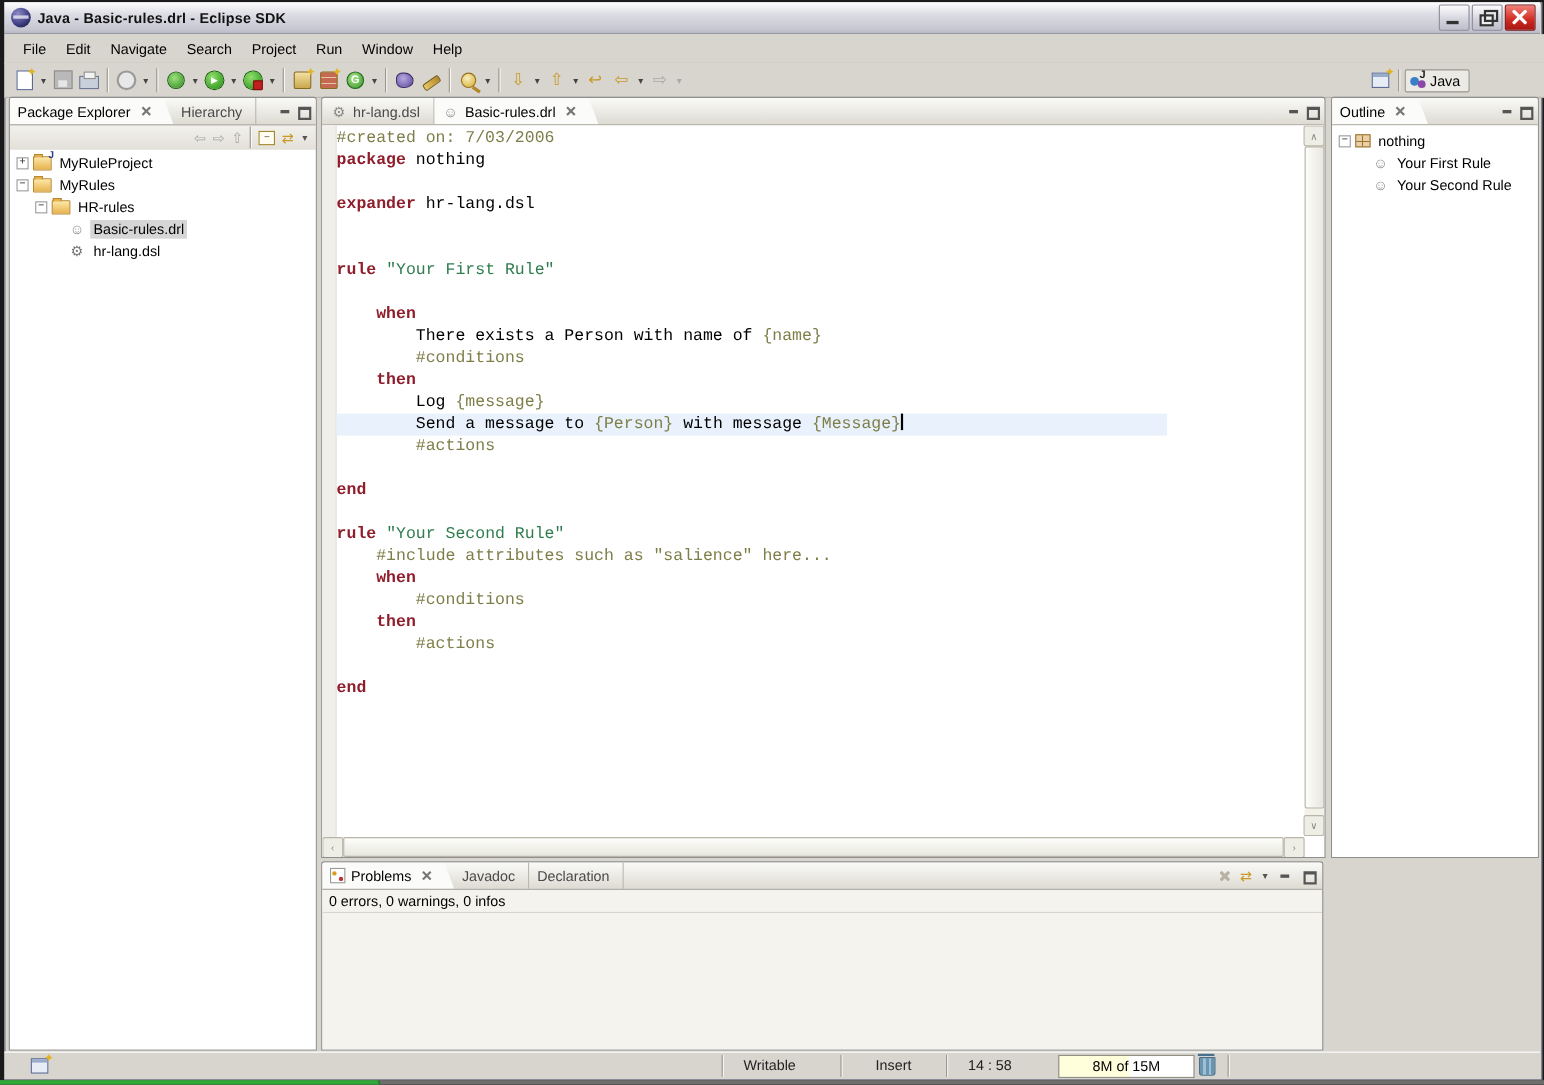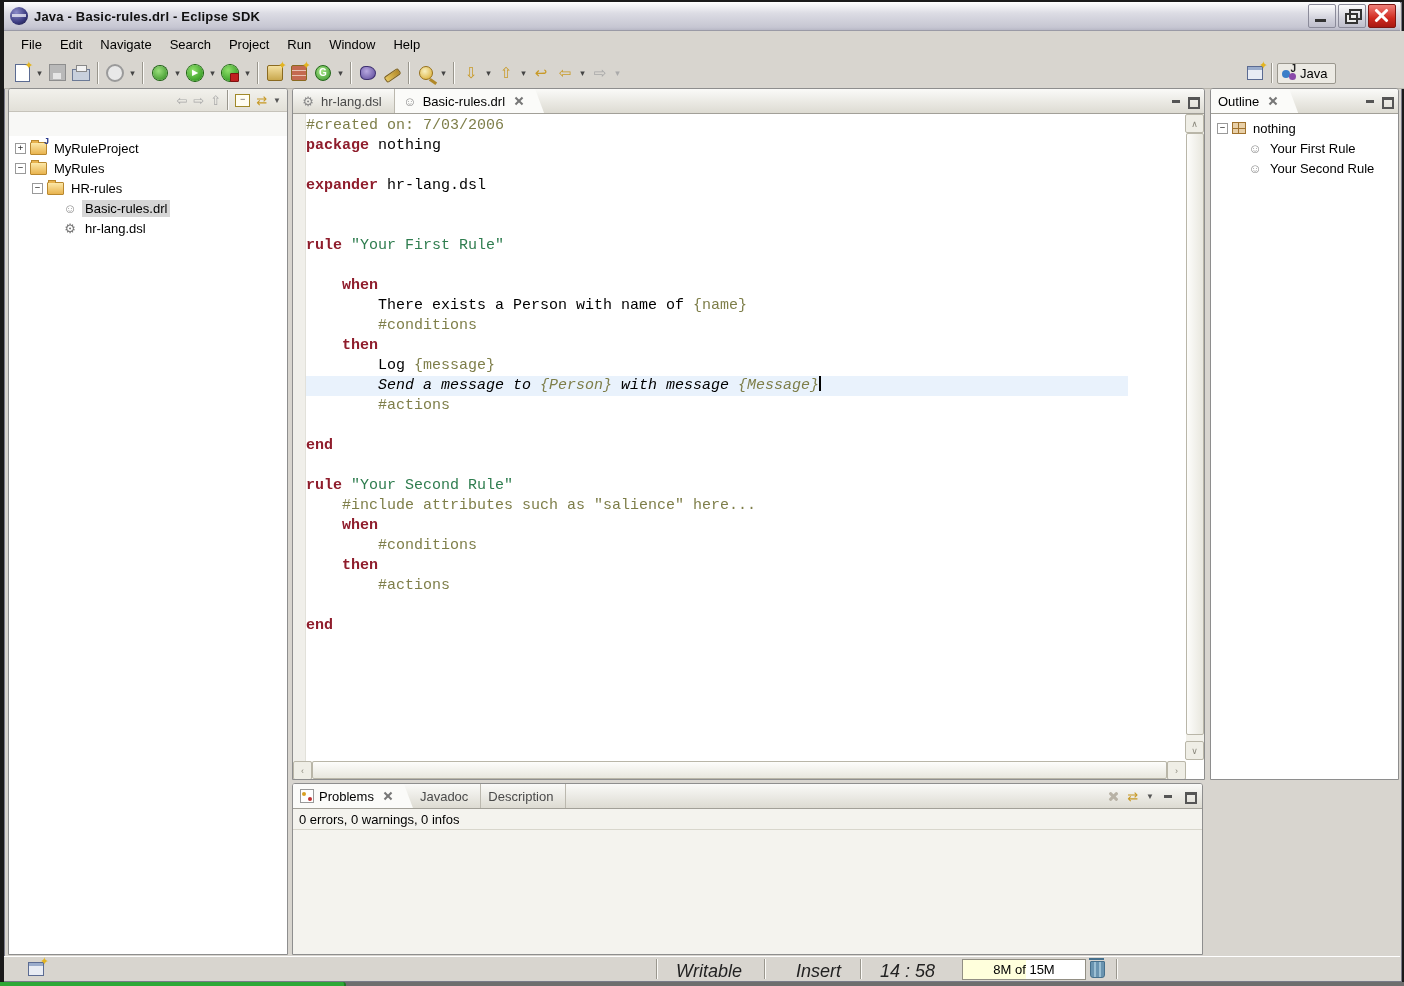--- a/index.html
+++ b/index.html
@@ -108,21 +108,21 @@
      linear-gradient(90deg,transparent 0 5px,#A0722E 5px 6px,transparent 6px),
      linear-gradient(0deg,transparent 0 4px,#A0722E 4px 5px,transparent 5px),#E8D0A8;}
   .tlabel{padding:1px 3px;font-size:13px;}
   .tlabel.sel{background:#D6D6D6;}
 
   
   #editor-body{background:#FFF;}
   #code-ruler{position:absolute;left:0;top:0;bottom:0;width:12px;background:#F0EFEA;border-right:1px solid #E2E1DA;}
   #code-area{position:absolute;left:13px;top:2px;right:34px;font-family:"Liberation Mono","DejaVu Sans Mono",monospace;font-size:15px;white-space:pre;}
   .code-line{height:20px;line-height:20px;position:relative;}
-  .code-line.hl{background:var(--line_highlight);width:822px;font-style:italic;}
+  .code-line.hl{background:var(--line_highlight);width:755px;}
   .c-kw{color:var(--kw);font-weight:bold;}
   .c-str{color:var(--str);}
   .c-com{color:var(--com);}
   .c-var{color:var(--var);}
   .c-pl{color:#000;}
   .caret{display:inline-block;width:2px;height:15px;background:#000;vertical-align:-2px;}
 
   
   .sb{position:absolute;background:#F2F1EA;}
   .sb-btn{position:absolute;width:17px;height:17px;background:#EFEEE6;border:1px solid #B9B6A8;border-radius:2px;display:flex;align-items:center;justify-content:center;font-size:9px;color:#8A887C;}
@@ -143,21 +143,21 @@
   .ptab-icon::after{content:"";position:absolute;right:1px;bottom:1px;width:4px;height:4px;background:#C03030;border-radius:50%;}
   #problems-icons{margin-left:auto;display:flex;align-items:center;gap:8px;padding-right:6px;}
   .pi-x{width:11px;height:11px;position:relative;}
   .pi-x::before,.pi-x::after{content:"";position:absolute;left:0;top:4px;width:11px;height:3px;background:#B8B2A6;border-radius:1px;}
   .pi-x::before{transform:rotate(45deg);} .pi-x::after{transform:rotate(-45deg);}
   .pi-filter{color:#C89A28;font-size:13px;}
 
   
   #statusbar{position:absolute;left:4px;top:956px;width:1396px;height:24px;background:#D8D5CF;border-top:1px solid #FFF;}
   .st-sep{position:absolute;top:2px;bottom:2px;width:0;border-left:1px solid #9A978E;border-right:1px solid #FBFAF7;}
-  .st-text{position:absolute;top:4px;font-size:18px;color:#222;font-style:italic;}
+  .st-text{position:absolute;top:4px;font-size:13px;color:#222;}
   #fastview-btn{position:absolute;left:22px;top:3px;width:20px;height:18px;display:flex;align-items:center;justify-content:center;}
   #heap{position:absolute;left:958px;top:2px;width:122px;height:19px;border:1px solid #928F84;background:linear-gradient(90deg,var(--heap_fill) 0 52%,#FFF 52%);display:flex;align-items:center;justify-content:center;font-size:13px;}
   #trash{position:absolute;left:1086px;top:4px;width:13px;height:15px;background:linear-gradient(90deg,#6A94B0 0 3px,#9CC0D4 3px 5px,#6A94B0 5px 8px,#9CC0D4 8px 10px,#6A94B0 10px);border:1px solid #46708C;border-radius:1px 1px 3px 3px;}
   #trash::before{content:"";position:absolute;left:-2px;top:-4px;width:15px;height:2px;background:#46708C;}
 
   #taskbar-sliver{position:absolute;left:0;top:982px;width:1404px;height:4px;background:#6E6E6E;}
   #taskbar-green{position:absolute;left:0;top:0;width:344px;height:4px;background:var(--taskbar_green);border-right:2px solid #1E7A24;border-radius:0 3px 0 0;}
 </style>
 </head>
 <body>
@@ -275,20 +275,33 @@
     <span class="psep"></span>
     <span id="persp-java">
       <span class="ic-java">
           <span class="jmark">J</span>
         </span>
       <span>Java</span>
     </span>
   </div>
 
   <div class="view" style="left:8px;top:88px;width:280px;height:867px;">
+    <div class="tabrow" id="pe-tabs">
+        <span class="tab active">
+          <span>Package Explorer</span>
+          <span class="closex" style="margin-left: 4px;"></span>
+        </span>
+        <span class="tab">
+          <span>Hierarchy</span>
+        </span>
+        <span class="minmax">
+          <span class="mmbtn mm-min"></span>
+          <span class="mmbtn mm-max"></span>
+        </span>
+      </div>
     <div id="pe-toolbar">
       <span class="grayar small">⇦</span>
       <span class="grayar small">⇨</span>
       <span class="grayar small">⇧</span>
       <span class="psep"></span>
       <span class="ic-collapse">−</span>
       <span class="gold small">⇄</span>
       <span class="menu-arrow">▼</span>
     </div>
     <div class="view-body" style="top:47px;">
@@ -394,21 +407,21 @@
     <div class="tabrow" id="pr-tabs">
         <span class="tab active">
           <span class="ptab-icon"></span>
           <span>Problems</span>
           <span class="closex" style="margin-left: 4px;"></span>
         </span>
         <span class="tab">
           <span>Javadoc</span>
         </span>
         <span class="tab">
-          <span>Description</span>
+          <span>Declaration</span>
         </span>
         <span id="problems-icons">
           <span class="pi-x"></span>
           <span class="pi-filter">⇄</span>
           <span class="menu-arrow">▼</span>
           <span class="mmbtn mm-min"></span>
           <span class="mmbtn mm-max"></span>
         </span>
       </div>
     <div class="view-body" style="top:25px;background:#F4F3EE;">

